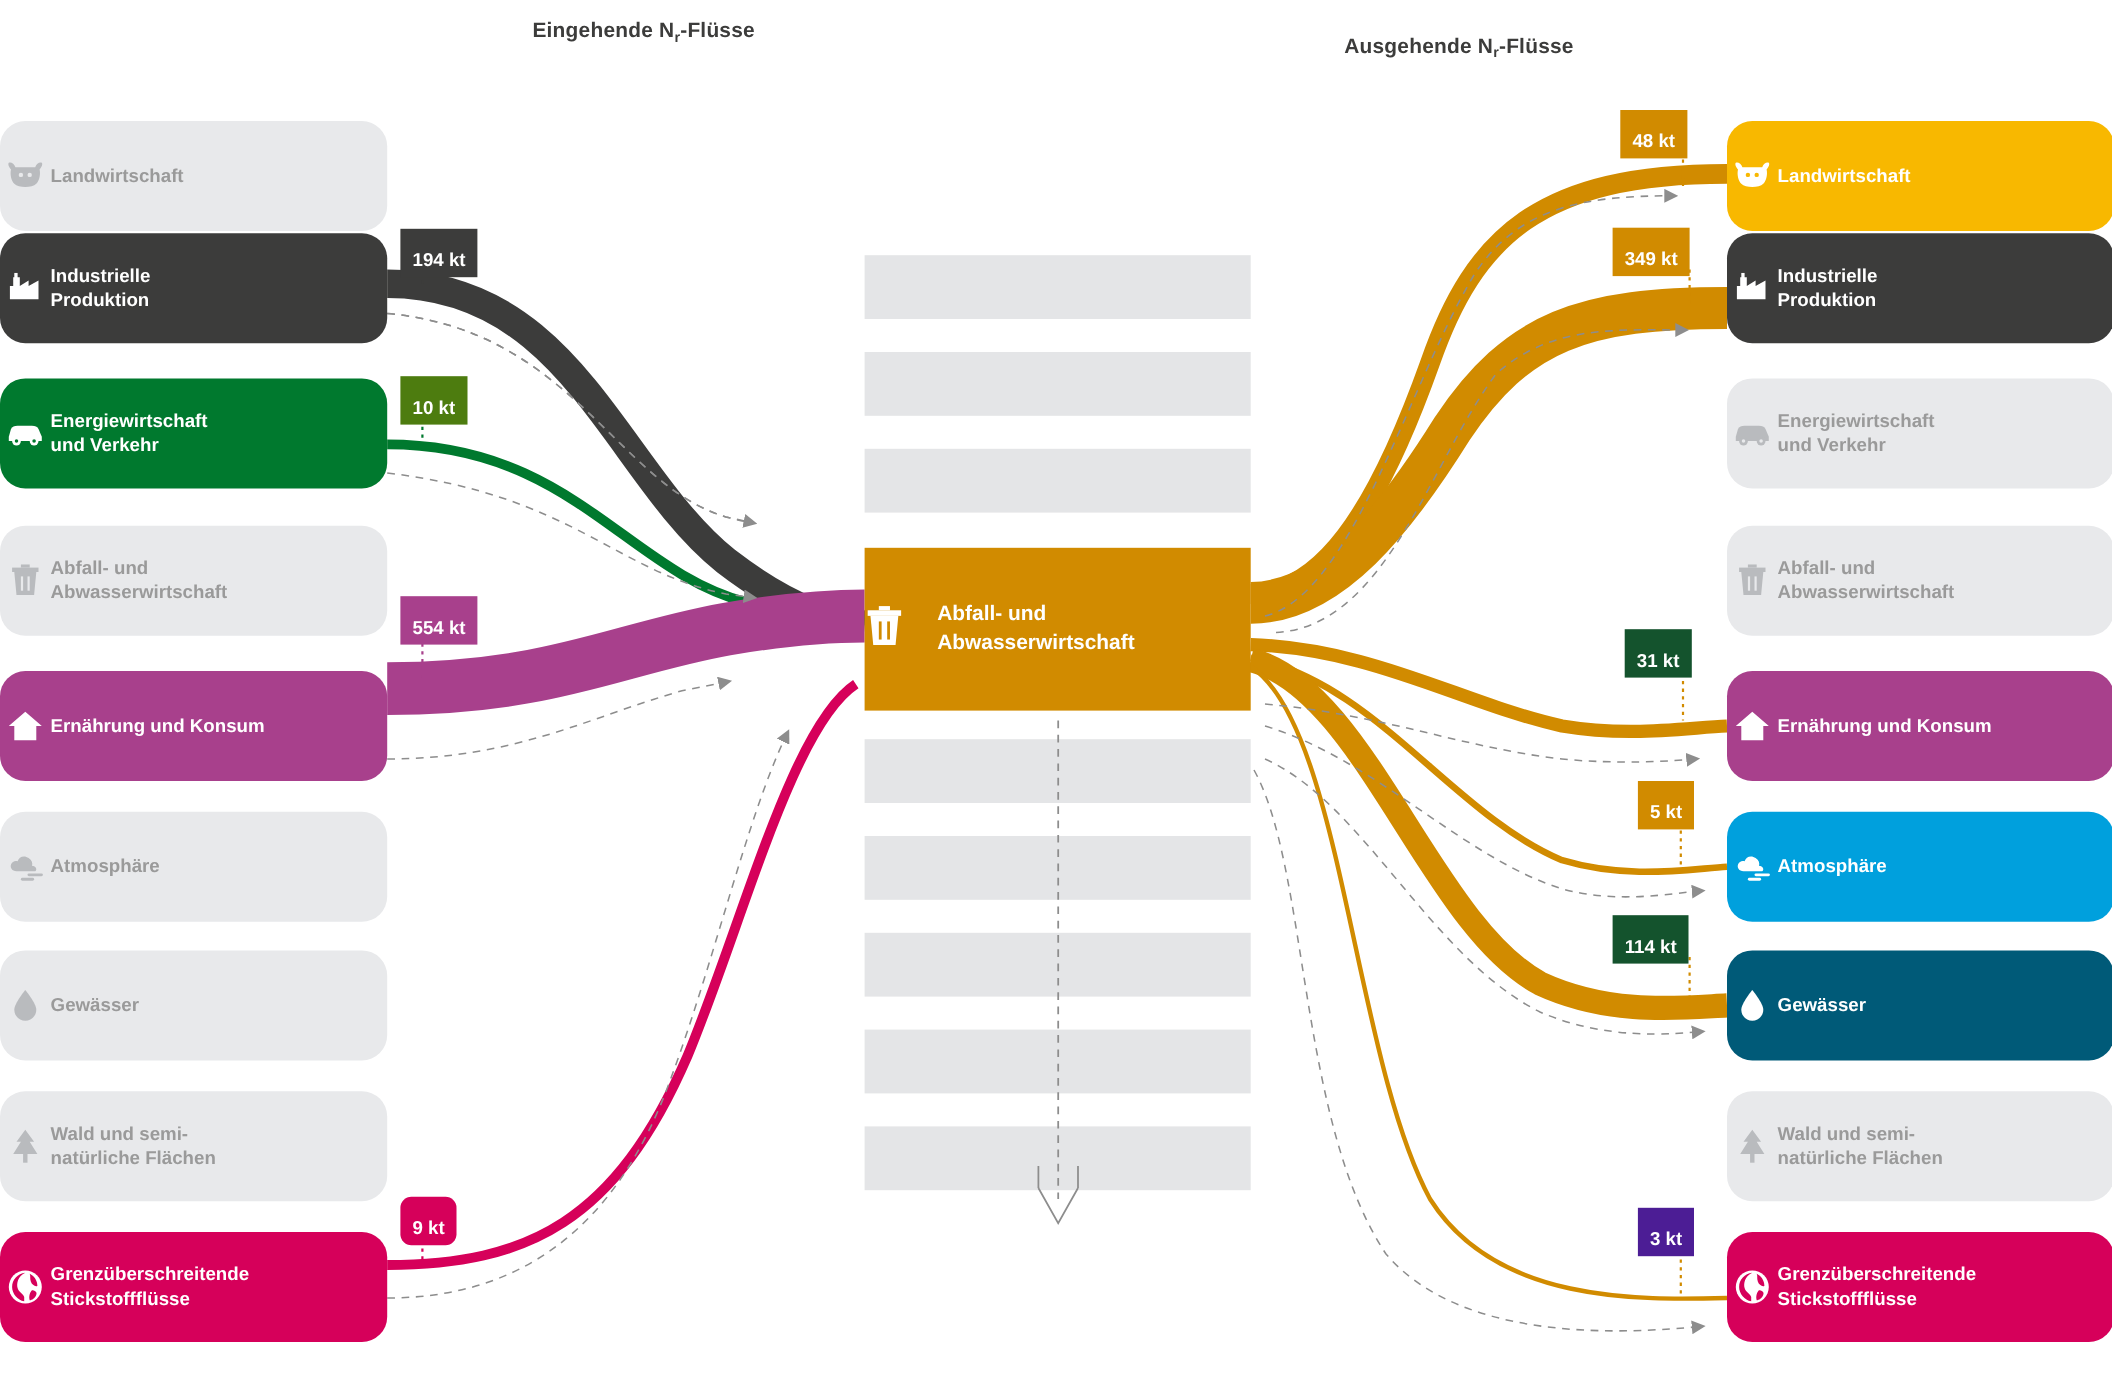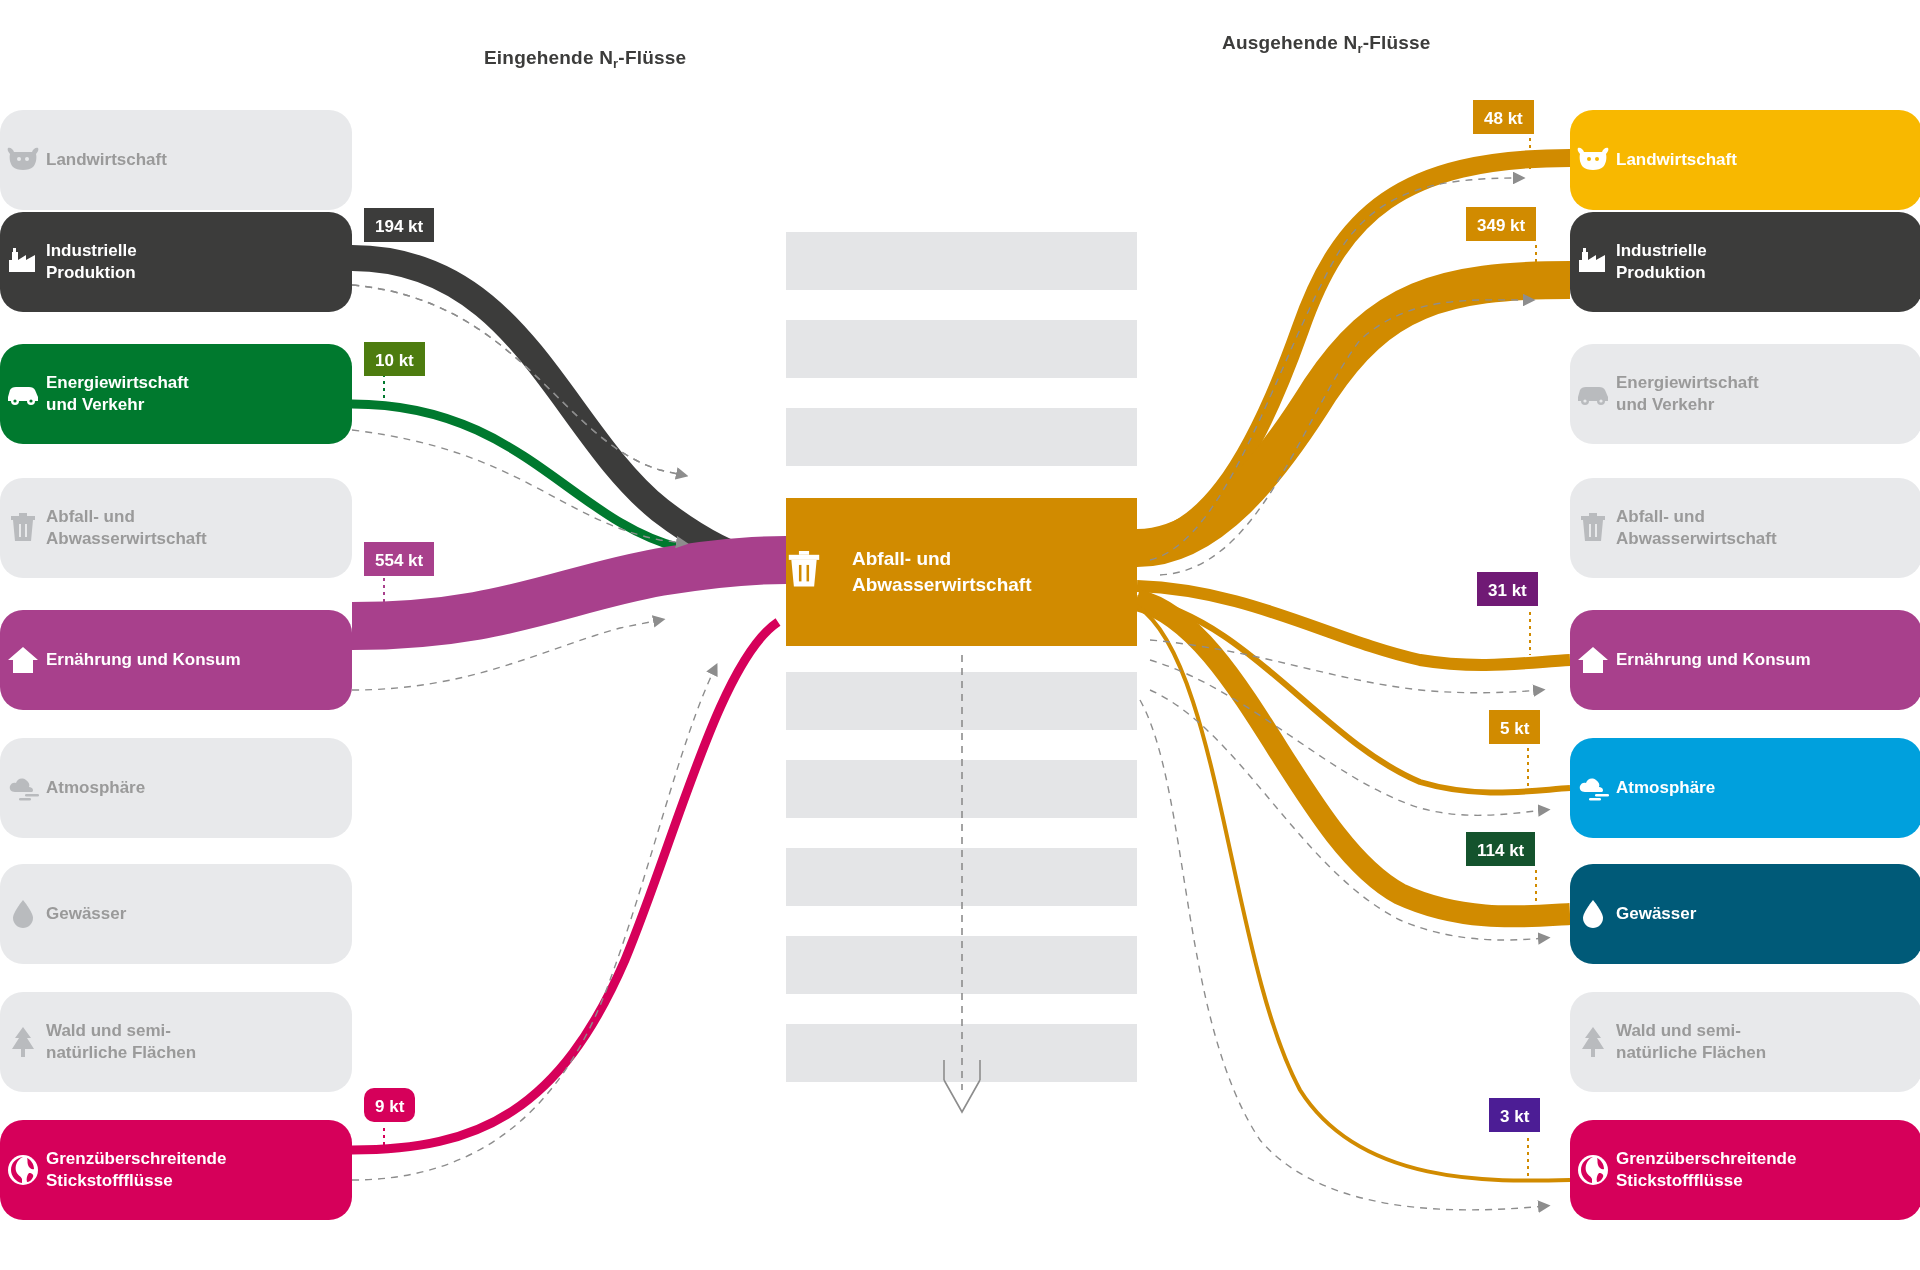--- a/index.html
+++ b/index.html
@@ -66,21 +66,21 @@
     position: absolute;
     background: #e4e5e7;
   }
 
   
   .badge {
     position: absolute;
     color: #ffffff;
     font-size: 17px;
     font-weight: bold;
-    padding: 10px 11px 7px 11px;
+    padding: 20px 11px 7px 11px;
     box-sizing: border-box;
     white-space: nowrap;
     line-height: 1;
   }
 
   
   .center-node {
     position: absolute;
     background: #d18b00;
     display: flex;
@@ -118,21 +118,21 @@
     width: 1920px;
     height: 1270px;
     pointer-events: none;
   }
 </style>
 </head>
 <body>
 
 <div id="stage">
 
-  <div class="col-header" style="left:484px; top:47px;text-align:center;">
+  <div class="col-header" style="left:484px; top:18px;text-align:center;">
     <span>Eingehende N</span><sub>r</sub><span>-Flüsse</span>
   </div>
   <div class="col-header" style="left:1222px; top:32px;">
     <span>Ausgehende N</span><sub>r</sub><span>-Flüsse</span>
   </div>
 
   <div class="stack-bar" style="left:786px; top:232px; width:351px; height:58px;"></div>
   <div class="stack-bar" style="left:786px; top:320px; width:351px; height:58px;"></div>
   <div class="stack-bar" style="left:786px; top:408px; width:351px; height:58px;"></div>
   <div class="stack-bar" style="left:786px; top:672px; width:351px; height:58px;"></div>
@@ -421,19 +421,19 @@
 Abwasserwirtschaft</span>
   </div>
 
   <div class="badge" style="left:364px; top:208px; background:#3c3c3b;">194 kt</div>
   <div class="badge" style="left:364px; top:342px; background:#4d7c0f;">10 kt</div>
   <div class="badge" style="left:364px; top:542px; background:#a8408c;">554 kt</div>
   <div class="badge" style="left:364px; top:1088px; background:#d6005a;border-radius:10px;">9 kt</div>
 
   <div class="badge" style="left:1473px; top:100px; background:#d18b00;">48 kt</div>
   <div class="badge" style="left:1466px; top:207px; background:#d18b00;">349 kt</div>
-  <div class="badge" style="left:1477px; top:572px; background:#701a75;">31 kt</div>
+  <div class="badge" style="left:1477px; top:572px; background:#14532d;">31 kt</div>
   <div class="badge" style="left:1489px; top:710px; background:#d18b00;">5 kt</div>
   <div class="badge" style="left:1466px; top:832px; background:#14532d;">114 kt</div>
   <div class="badge" style="left:1489px; top:1098px; background:#4c1d95;">3 kt</div>
 
 
 </div>
 
 </body></html>

